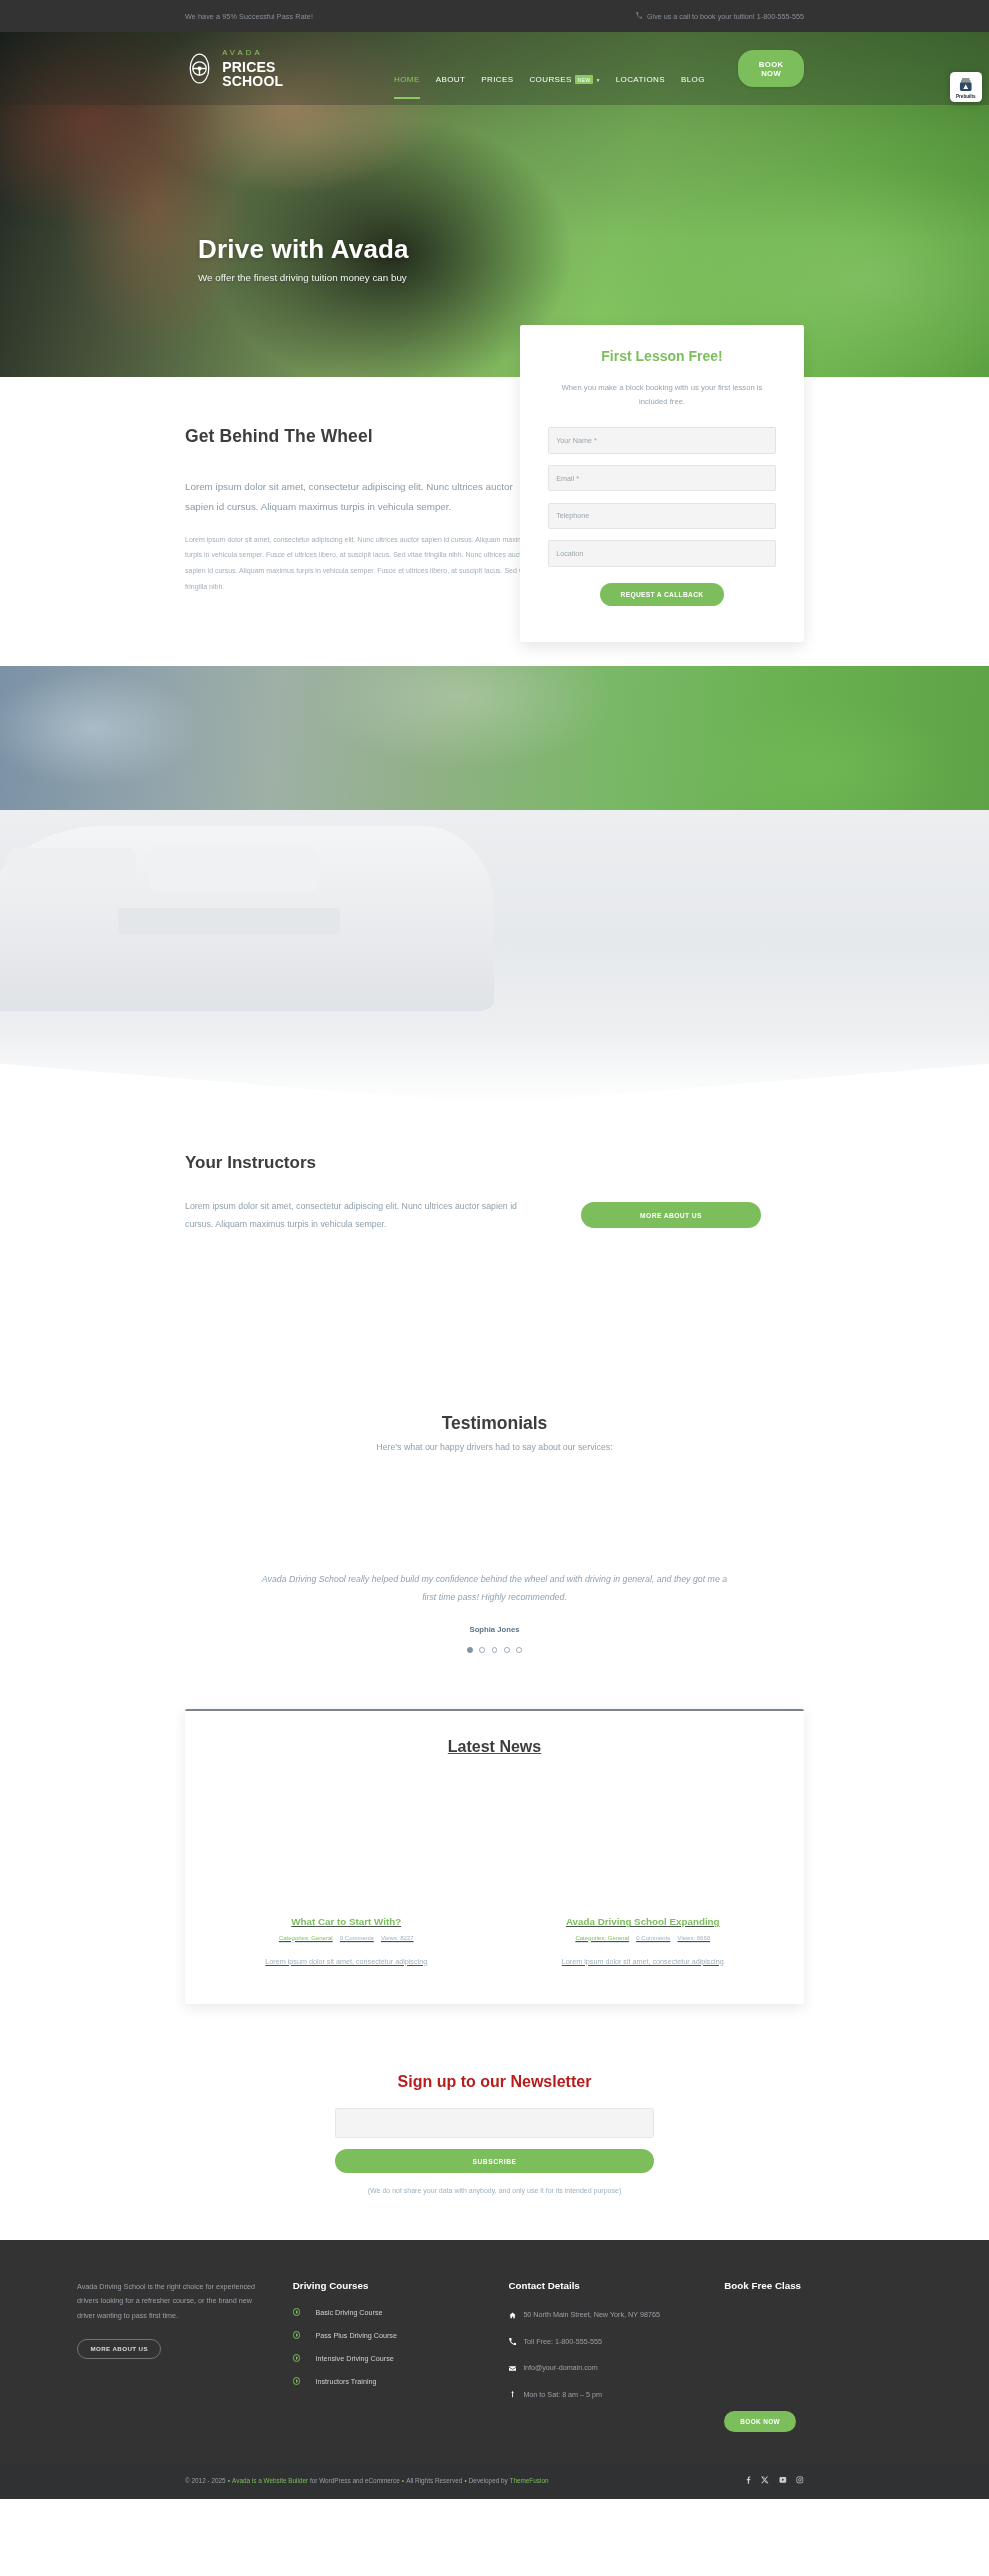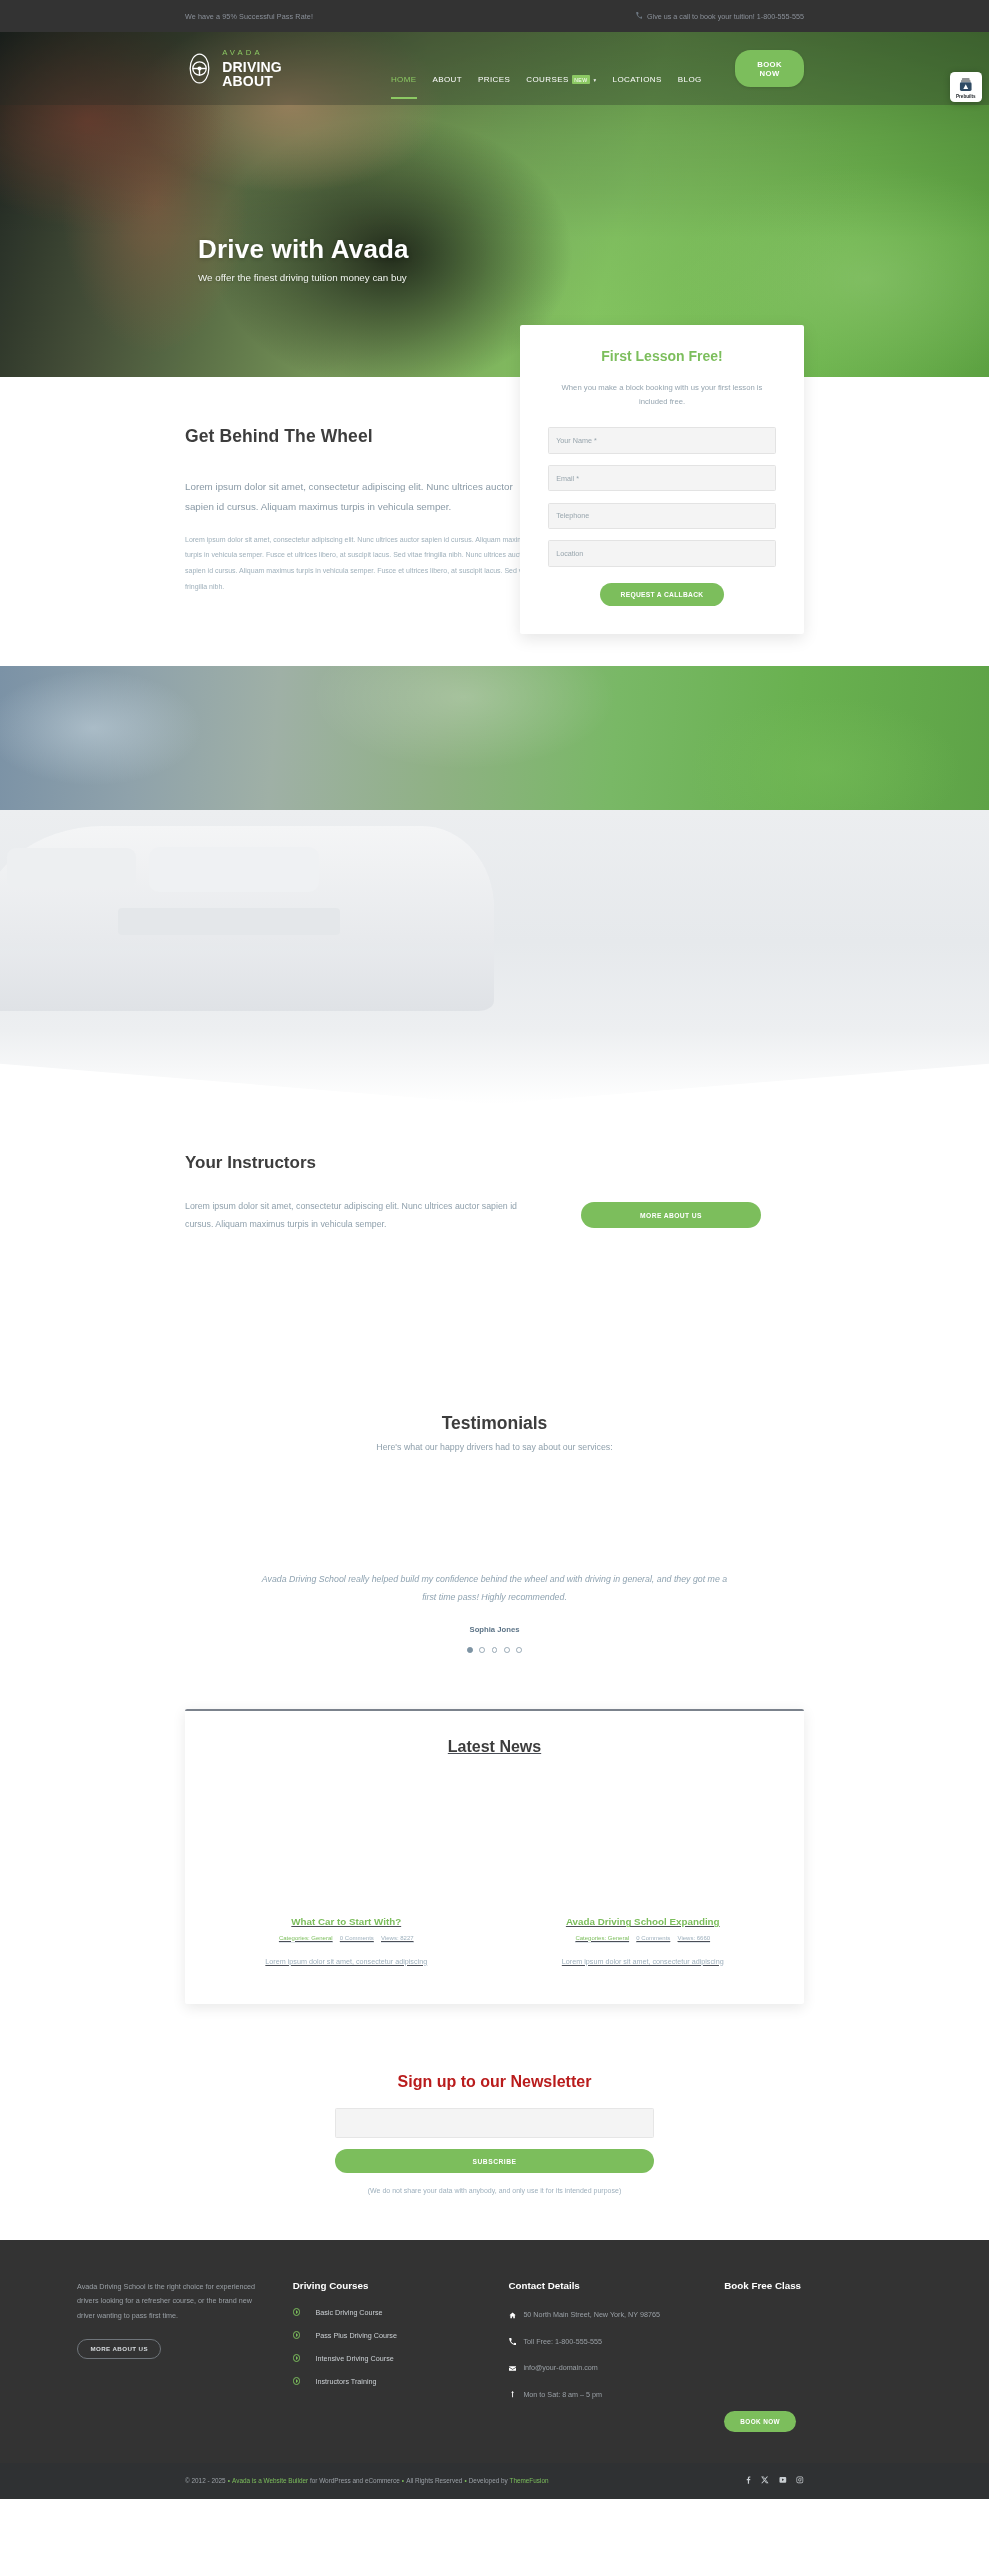--- a/index.html
+++ b/index.html
@@ -133,21 +133,21 @@
   }
   .wheel-body {
     font-size: 7px; line-height: 2.25; color: #9fb0bb; font-weight: 400;
   }
 
   
   .form-card {
     position: absolute; right: 185px; top: -52px;
     width: 284px; background: #ffffff; border-radius: 2.1px;
     box-shadow: 0 4.1px 15.5px rgba(0,0,0,.10);
-    padding: 23px 28px 28px; z-index: 15;
+    padding: 23px 28px 36px; z-index: 15;
   }
   .form-title {
     color: #7cbe5c; font-size: 14px; font-weight: 700; text-align: center;
     margin-bottom: 16.5px;
   }
   .form-desc {
     color: #96a5b0; font-size: 7.7px; line-height: 1.9; text-align: center;
     margin-bottom: 17.5px;
   }
   .form-field {
@@ -348,21 +348,21 @@
           <svg viewBox="0 0 56 60">
             <ellipse cx="28" cy="30" rx="18" ry="28" fill="none" stroke="#ffffff" stroke-width="2.5"></ellipse>
             <circle cx="28" cy="30" r="13" fill="none" stroke="#ffffff" stroke-width="2.5"></circle>
             <circle cx="28" cy="30" r="4" fill="#ffffff"></circle>
             <rect x="26.6" y="30" width="2.8" height="14" fill="#ffffff"></rect>
             <rect x="15" y="28.6" width="26" height="2.8" fill="#ffffff"></rect>
           </svg>
         </div>
         <div class="brand-text">
           <div class="brand-top">AVADA</div>
-          <div class="brand-bottom">DRIVING ABOUT</div>
+          <div class="brand-bottom">PRICES SCHOOL</div>
         </div>
       </div>
 
       <nav class="nav">
         <div class="nav-item active"><span>HOME</span></div>
         <div class="nav-item"><span>ABOUT</span></div>
         <div class="nav-item"><span>PRICES</span></div>
         <div class="nav-item">
           <span>COURSES</span><span class="badge">NEW</span><span class="caret">▾</span>
         </div>

